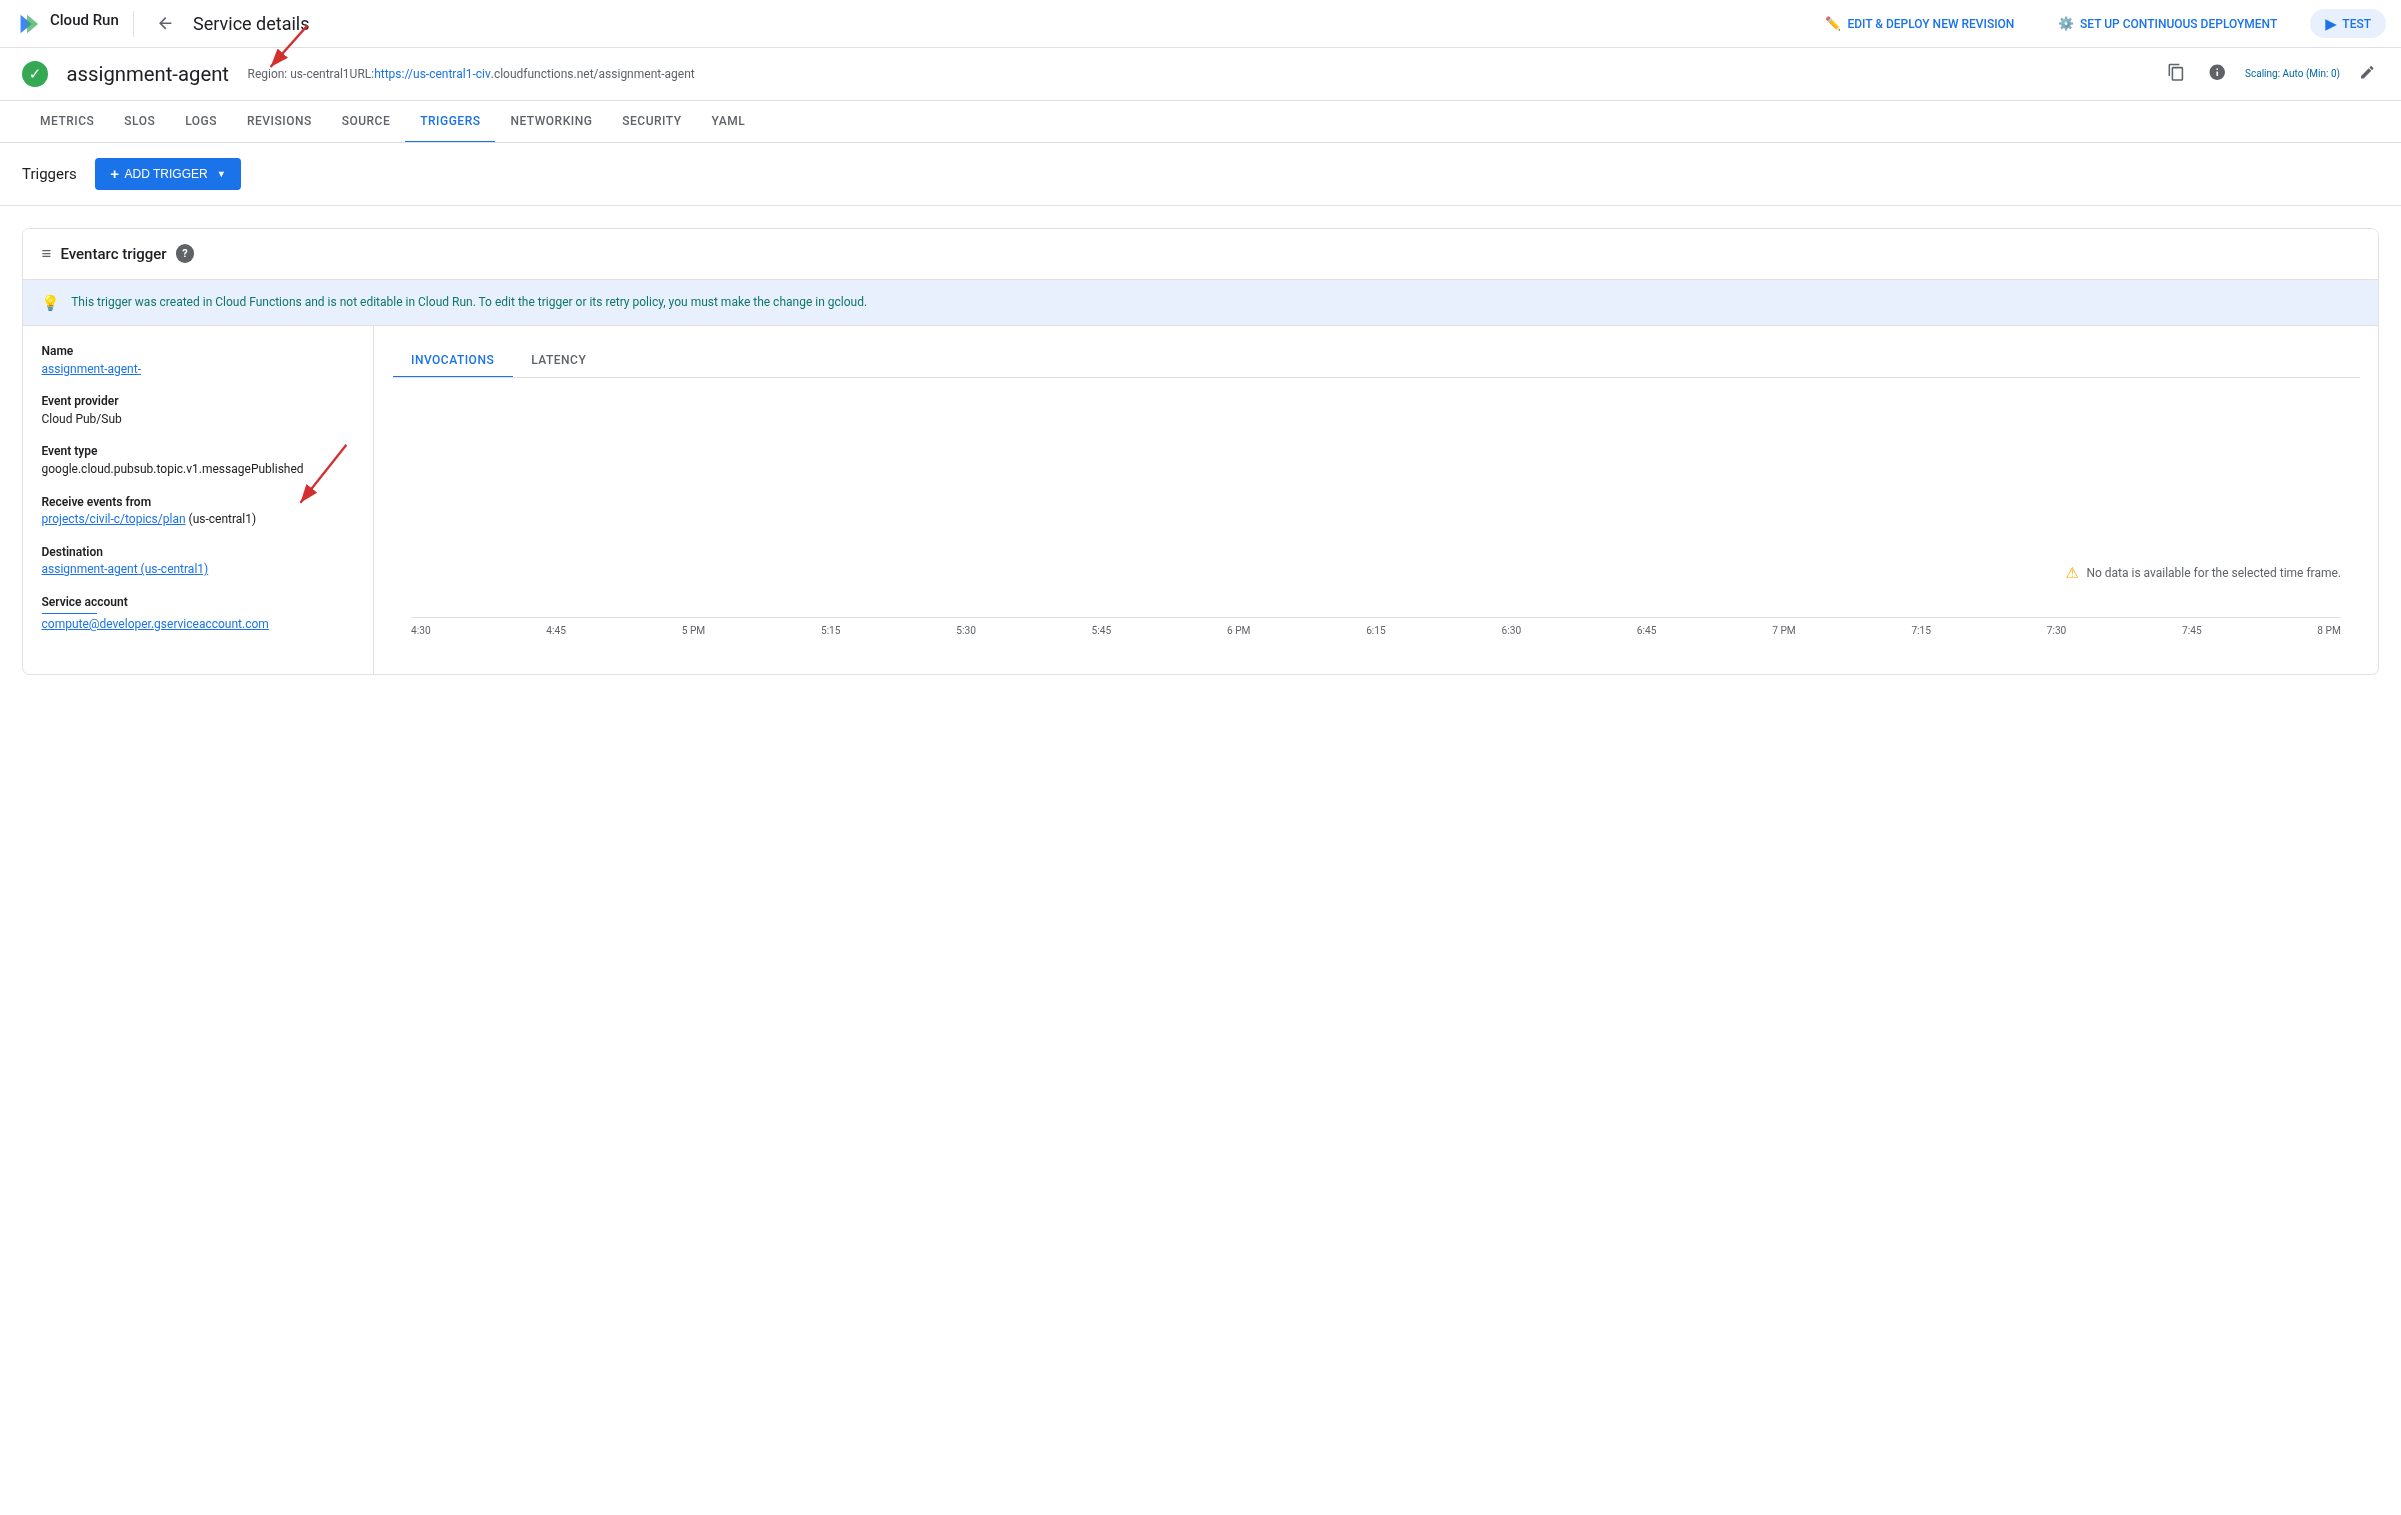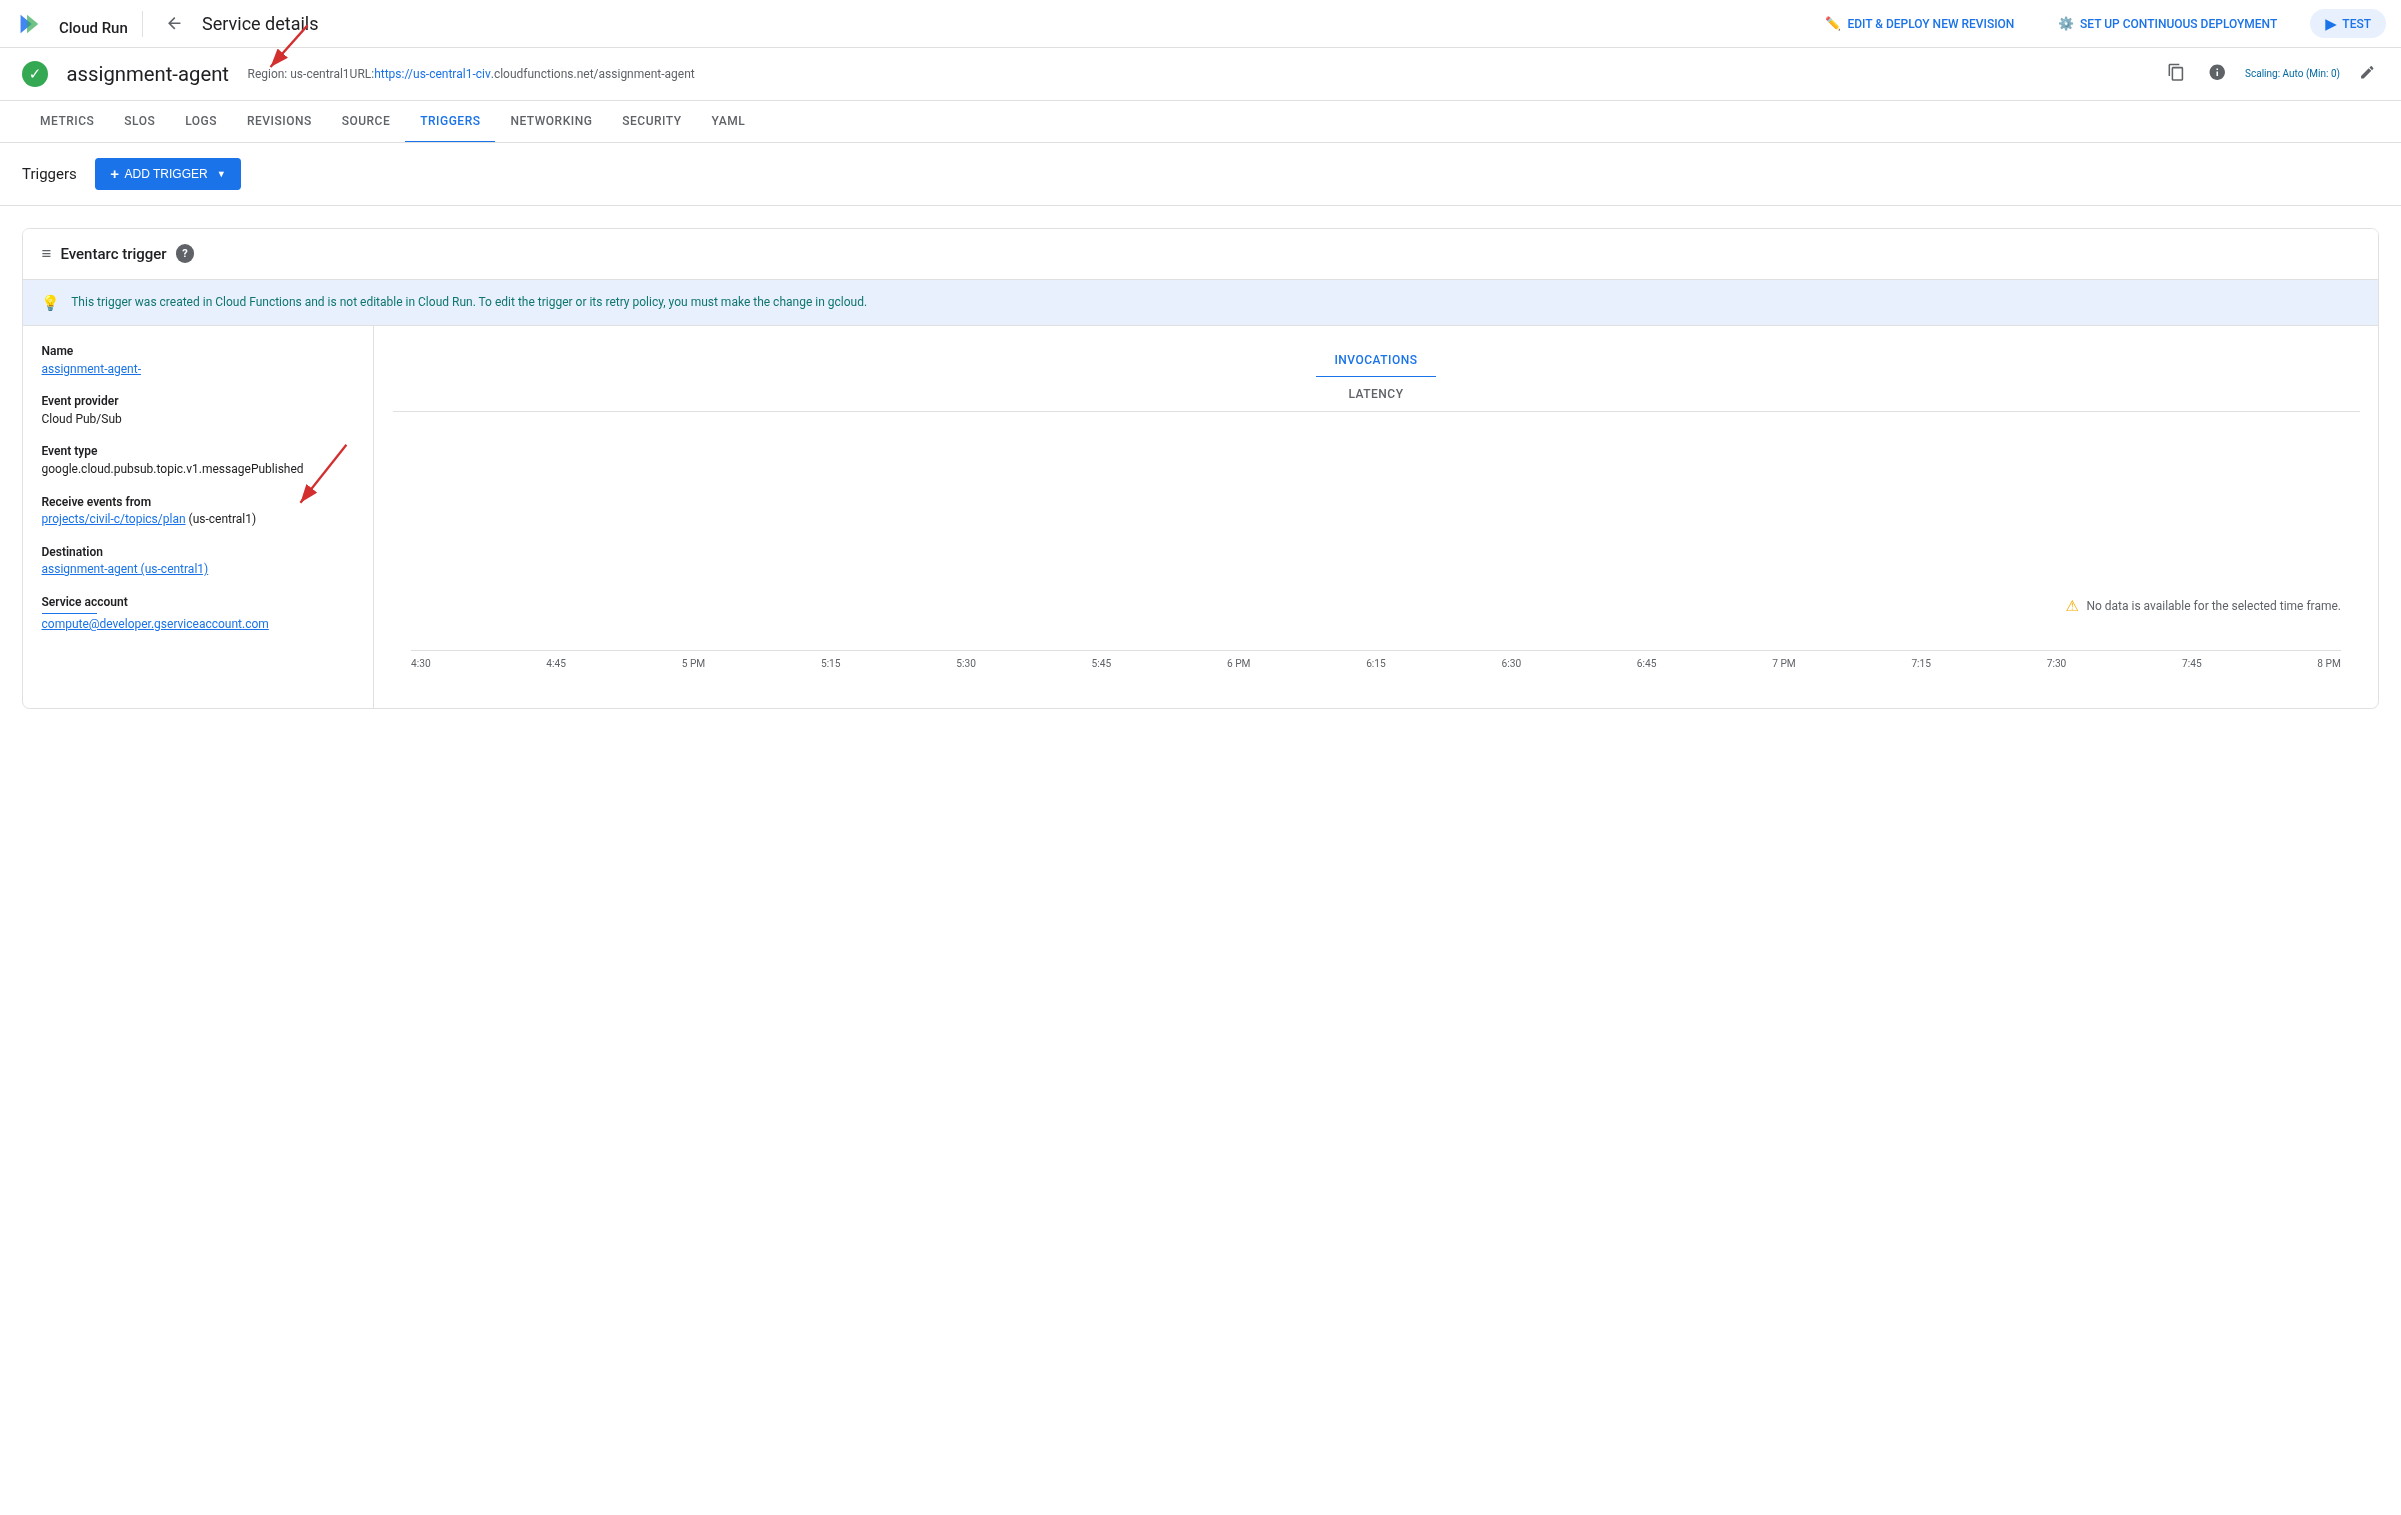--- a/index.html
+++ b/index.html
@@ -9,22 +9,22 @@
     .top-nav {
       display: flex;
       align-items: center;
       height: 48px;
       border-bottom: 0.9px solid #e0e0e0;
       padding: 0 15px;
       gap: 11px;
     }
     .cloud-run-logo {
       display: flex;
-      align-items: flex-end;
-      gap: 18px;
+      align-items: flex-start;
+      gap: 9px;
       font-size: 15px;
       font-weight: 500;
       color: #202124;
     }
     .logo-icon {
       width: 26px;
       height: 26px;
     }
     .nav-divider {
       width: 0.9px;
@@ -259,21 +259,20 @@
       flex: 1;
       padding: 18.5px;
       position: relative;
     }
     .chart-tabs {
       display: flex;
       align-items: center;
       gap: 0;
       border-bottom: 0.9px solid #e0e0e0;
       margin-bottom: 18.5px;
-      flex-direction: column;
     }
     .chart-tab {
       padding: 9.2px 18.5px;
       font-size: 12px;
       font-weight: 500;
       color: #5f6368;
       cursor: pointer;
       border-bottom: 1.8px solid transparent;
       text-transform: uppercase;
       letter-spacing: 0.5px;

